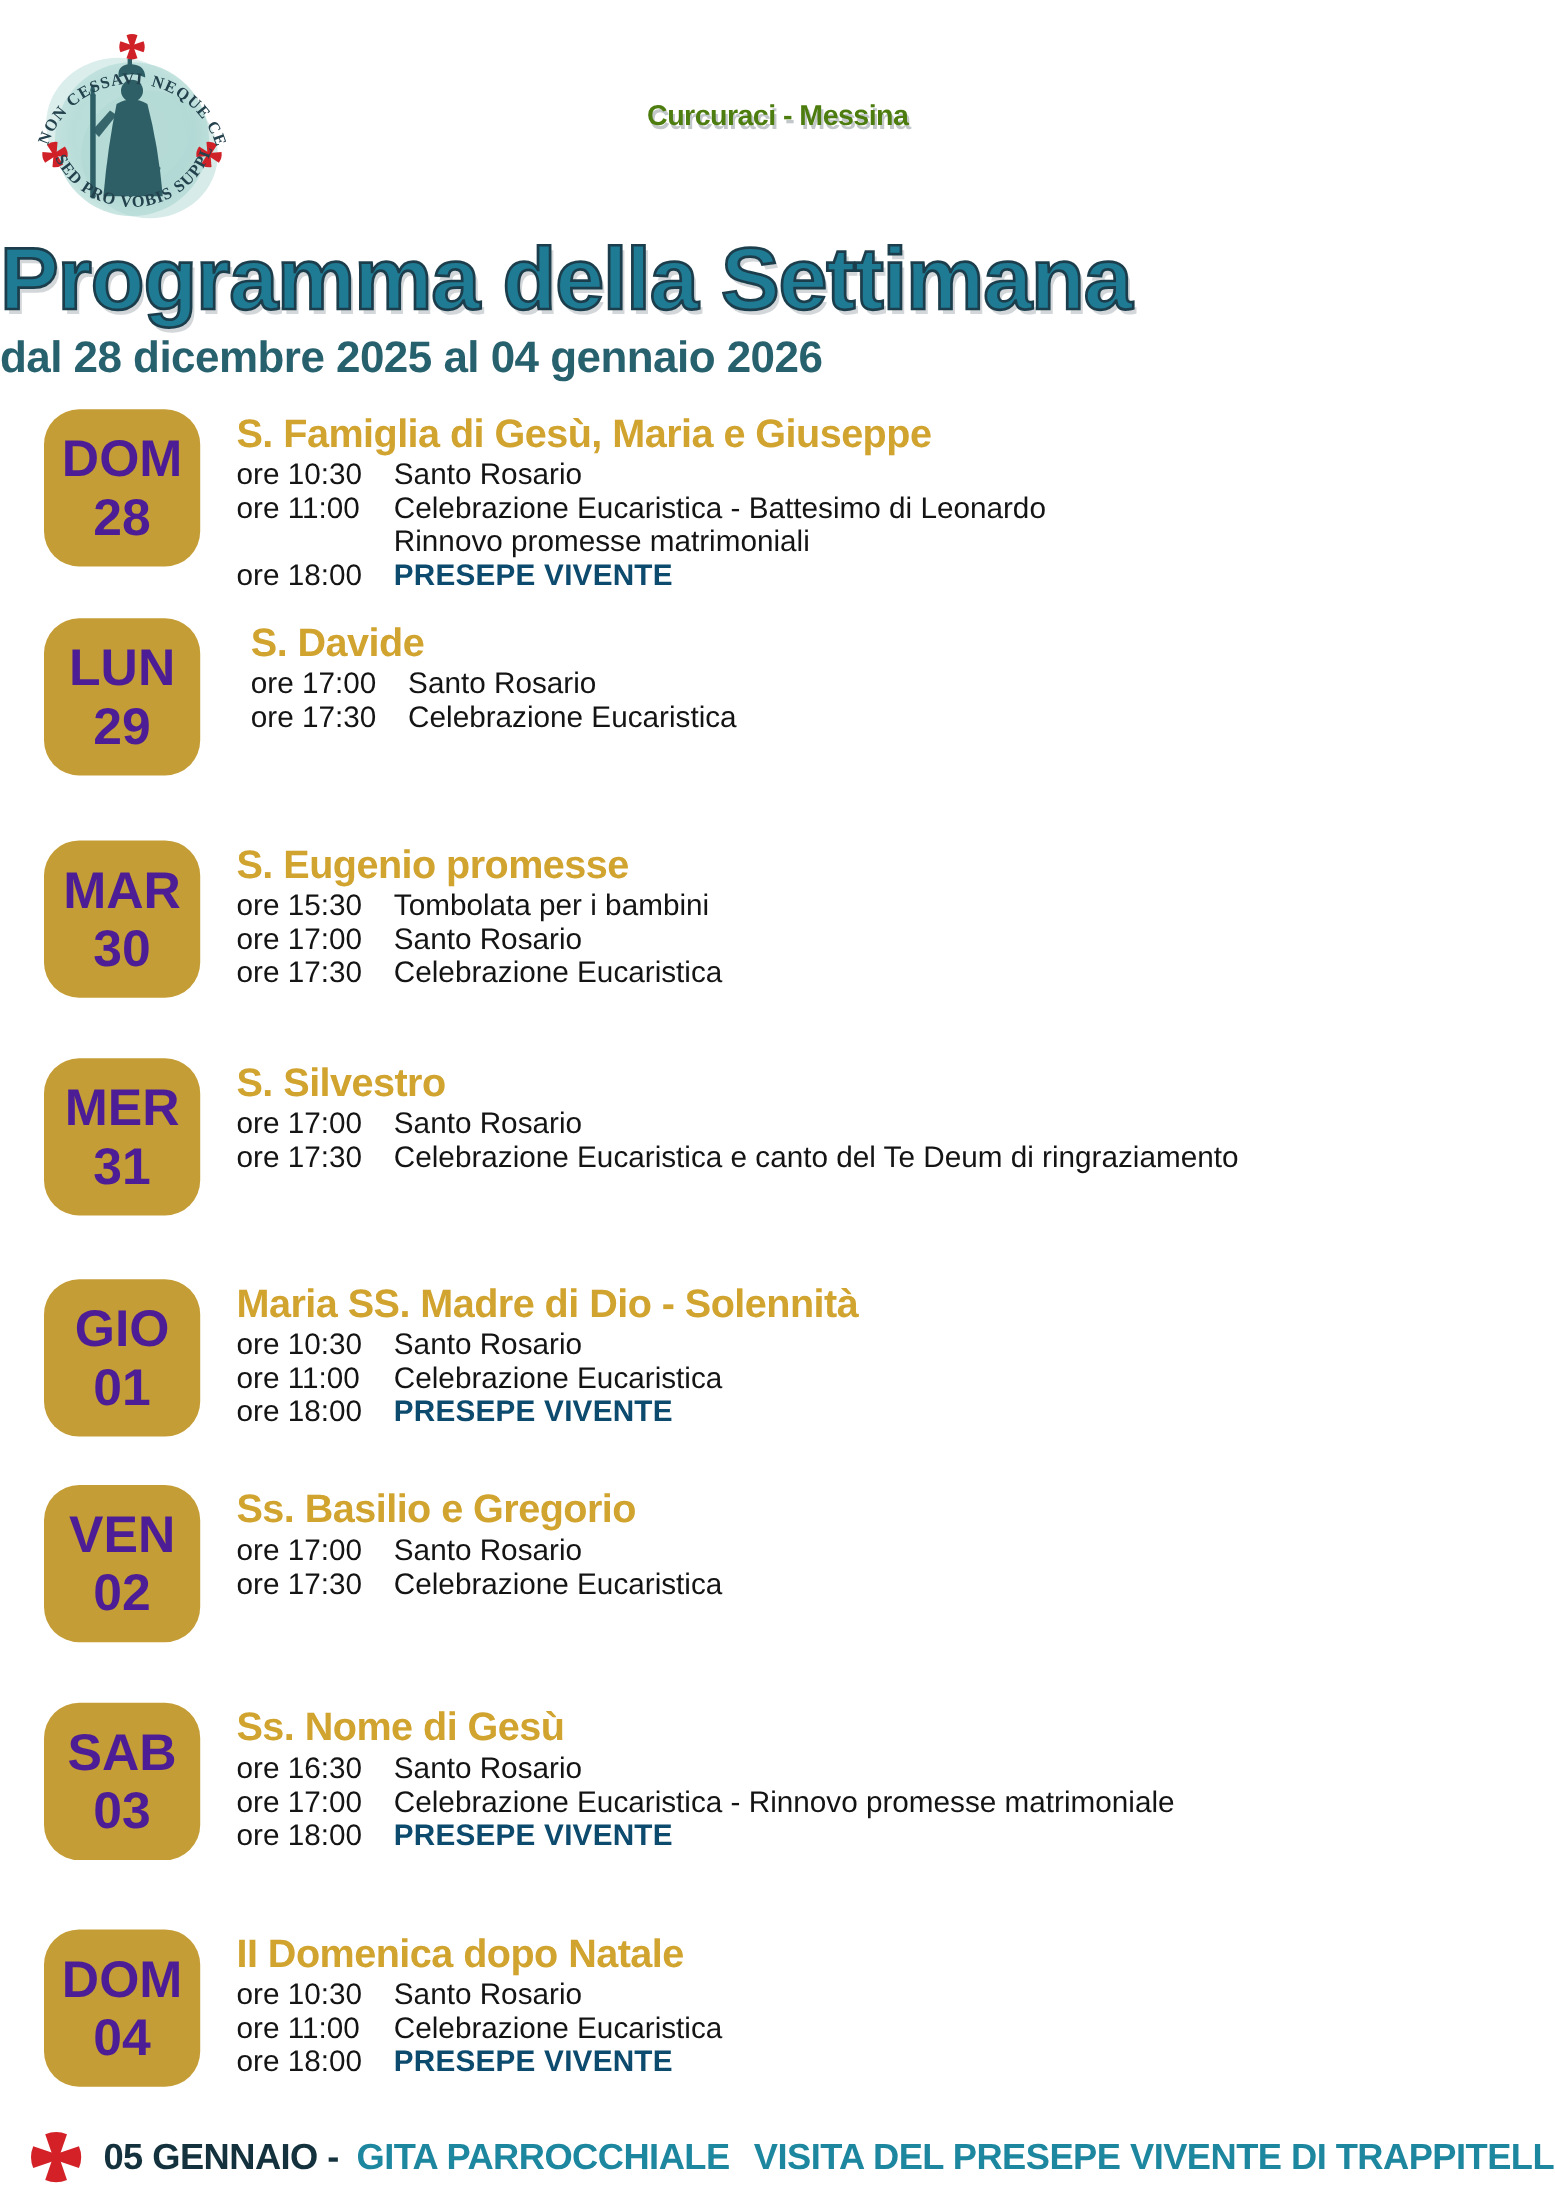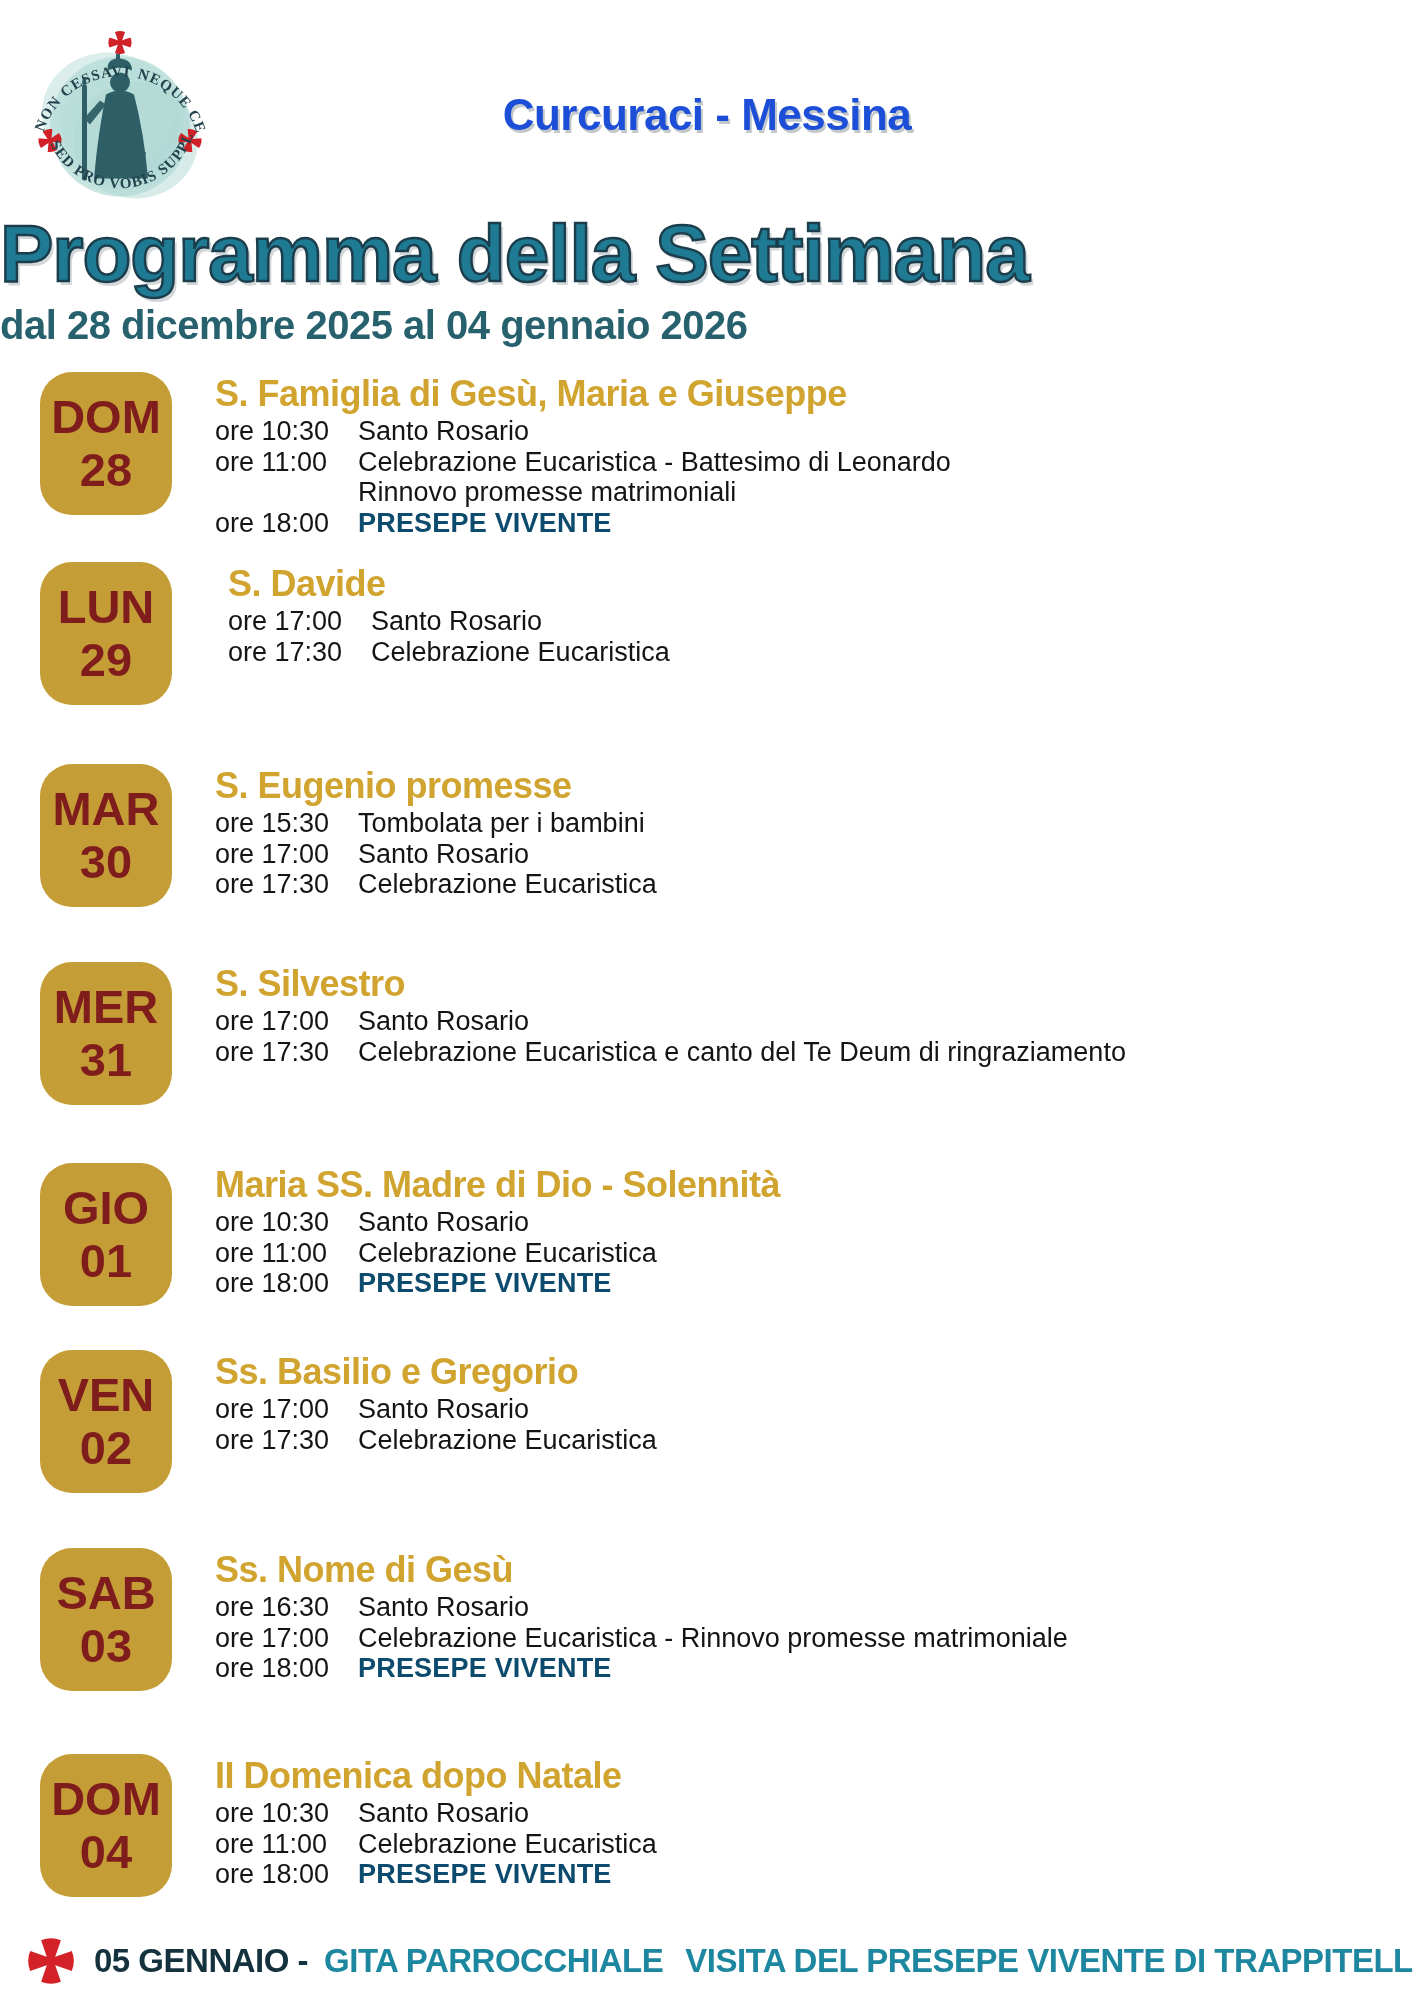--- a/index.html
+++ b/index.html
@@ -11,21 +11,21 @@
   
   .logo { position:absolute; left:20px; top:18px; width:200px; height:205px; }
 
   
   .header { position:absolute; top:64px; left:0; right:0; text-align:center; }
   .parish-name {
     font-size:45px; font-weight:800; color:#2a6272; letter-spacing:-0.5px;
     text-shadow:2px 3px 0 rgba(120,130,135,0.45);
   }
   .parish-location {
-    margin-top:26px; font-size:44px; font-weight:800; color:#1d4ed8; letter-spacing:-0.5px;
+    margin-top:26px; font-size:26px; font-weight:800; color:#4d7c0f; letter-spacing:-0.5px;
     text-shadow:2px 3px 0 rgba(120,130,135,0.45);
   }
 
   
   .title-block { position:absolute; top:214px; left:0; right:0; }
   .main-title {
     margin:0; font-size:80px; line-height:1; font-weight:800; letter-spacing:-1px;
     color:#1f7b93;
     -webkit-text-stroke:2.5px #1c3e4c;
     text-shadow:3px 4px 0 rgba(130,140,145,0.35);
@@ -40,24 +40,24 @@
   .day-row:nth-of-type(1) { top:372px; }
   .day-row:nth-of-type(2) { top:562px;padding-left:13px; }
   .day-row:nth-of-type(3) { top:764px; }
   .day-row:nth-of-type(4) { top:962px; }
   .day-row:nth-of-type(5) { top:1163px; }
   .day-row:nth-of-type(6) { top:1350px; }
   .day-row:nth-of-type(7) { top:1548px; }
   .day-row:nth-of-type(8) { top:1754px; }
 
   .day-badge {
-    position:absolute; left:0; top:0; width:132px; height:143px;
+    position:absolute; left:0; top:0; width:142px; height:143px;
     background:#c59d36; border-radius:32px;
     display:flex; flex-direction:column; align-items:center; justify-content:center;
-    color:#7f1d1d; font-weight:800; font-size:47px; line-height:1.12; letter-spacing:0;
+    color:#4c1d95; font-weight:800; font-size:47px; line-height:1.12; letter-spacing:0;
   }
   .day-content { margin-left:175px; }
   .day-heading {
     font-size:36px; font-weight:800; color:#d1a32f; letter-spacing:-0.5px;
     line-height:40px; margin-top:2px;
   }
   .day-events { margin-top:2px; }
   .event-line { display:flex; font-size:27px; line-height:30.5px; color:#141414; }
   .event-time { width:143px; flex-shrink:0; }
   .event-text { }

